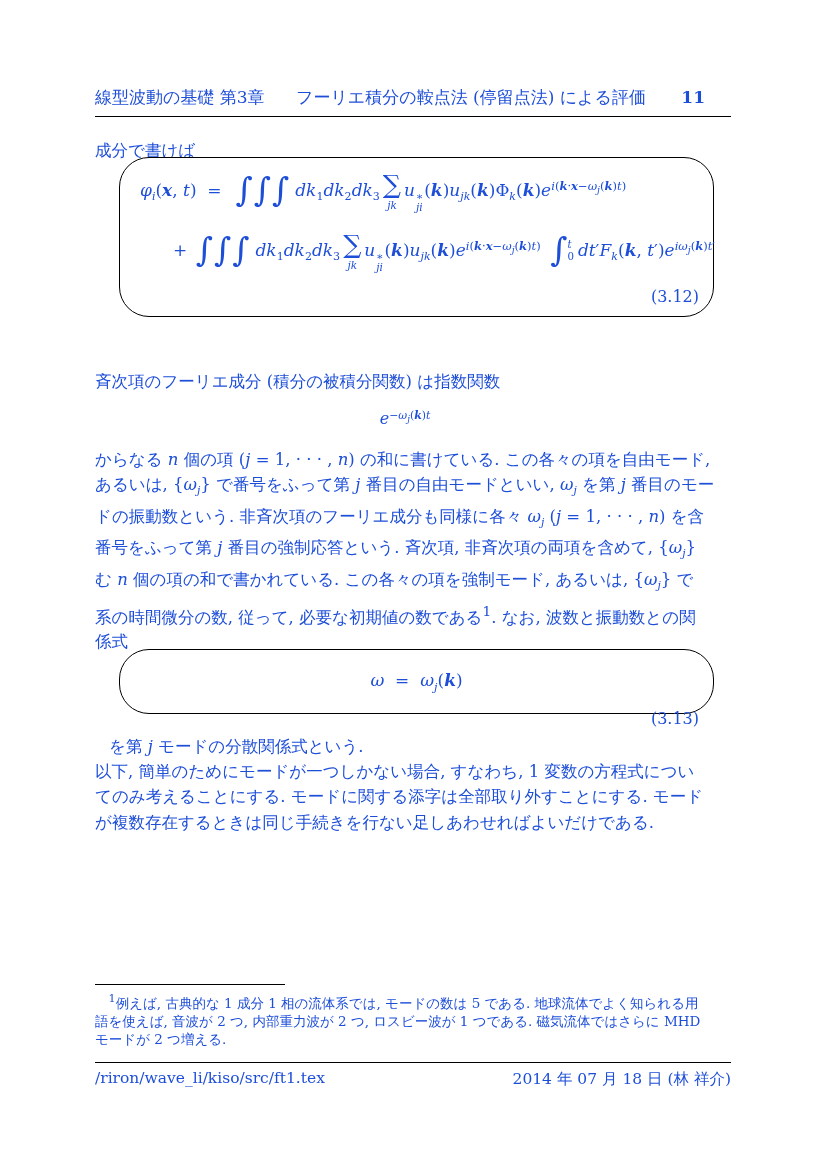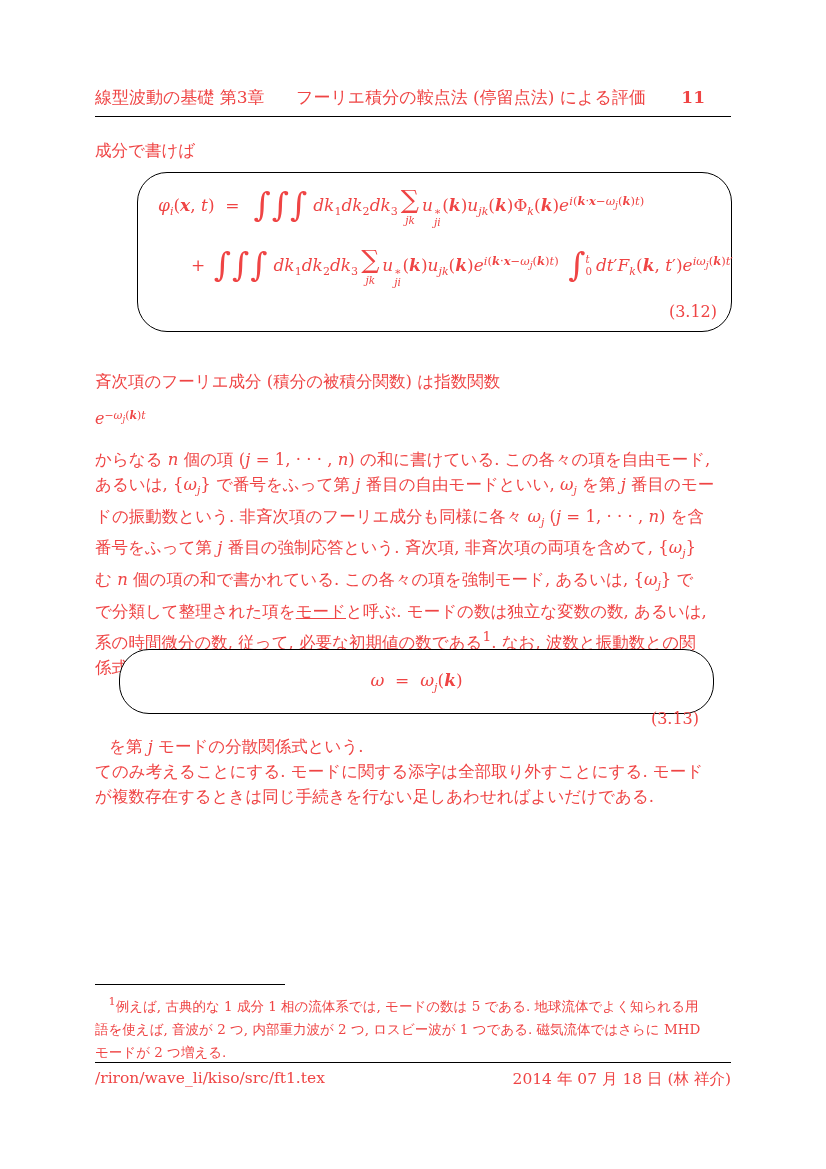--- a/index.html
+++ b/index.html
@@ -1,48 +1,48 @@
 <!DOCTYPE html>
 <html><head>
 <meta charset="utf-8">
 <style>
   html,body{margin:0;padding:0;background:#fff;}
-  .page{position:relative;width:826px;height:1169px;background:#ffffff;color:#ef4444;
+  .page{position:relative;width:826px;height:1169px;background:#ffffff;color:#1d4ed8;
         font-family:"DejaVu Serif","Liberation Serif",serif;overflow:hidden;}
 
   
   .header{position:absolute;left:95px;top:86px;width:636px;border-bottom:1.4px solid #000;
           padding-bottom:7px;font-size:17px;white-space:nowrap;}
   .h-title{margin-left:26px;}
   .h-num{margin-left:30px;font-weight:bold;}
 
   .intro{position:absolute;left:95px;top:140px;font-size:16.5px;margin:0;}
 
   
   .eqbox{position:absolute;border:1.4px solid #000;border-radius:30px;background:#fff;}
-  .eqbox1{left:119px;top:172px;width:593px;height:158px;font-size:17px;margin-left:18px;}
+  .eqbox1{left:119px;top:157px;width:593px;height:158px;font-size:17px;}
   .eq-l1{position:absolute;left:20px;top:14px;white-space:nowrap;}
   .eq-l2{position:absolute;left:53px;top:74px;white-space:nowrap;}
   .eq-num{position:absolute;right:14px;bottom:10px;font-size:16px;}
   .eqbox2{left:119px;top:649px;width:593px;height:63px;font-size:17px;}
   .eq-c{position:absolute;left:0;right:0;top:50%;transform:translateY(-50%);text-align:center;}
   .eq-num2{position:absolute;right:14px;top:50%;transform:translateY(-50%);font-size:16px;margin-top:36px;}
 
   .lead2{position:absolute;left:95px;top:371px;font-size:16.5px;margin:0;}
-  .inline-eq{position:absolute;left:95px;top:409px;width:620px;font-size:16px;}
+  .inline-eq{position:absolute;left:95px;top:409px;width:620px;text-align:center;font-size:16px;}
 
   .para{font-size:16.5px;line-height:25.3px;}
   .para .line{white-space:nowrap;}
   .para1{position:absolute;left:95px;top:447px;width:648px;}
   .para2{position:absolute;left:95px;top:722px;font-size:16.5px;margin:14px;}
   .para3{position:absolute;left:95px;top:759px;width:648px;}
 
   
   .fn-rule{position:absolute;left:95px;top:984px;width:190px;border-top:1.3px solid #000;}
-  .footnote{position:absolute;left:95px;top:990px;width:648px;font-size:13.5px;line-height:23px;}
+  .footnote{position:absolute;left:95px;top:990px;width:648px;font-size:13.5px;line-height:18px;}
   .fn-line{white-space:nowrap;}
   .footer-rule{position:absolute;left:95px;top:1062px;width:636px;border-top:1.3px solid #000;}
   .footer{position:absolute;left:95px;top:1069px;width:636px;display:flex;
           justify-content:space-between;font-size:15.5px;}
 
   
   i{font-style:italic;}
   sub{font-size:0.65em;}
   .bi{font-weight:bold;font-style:italic;}
   .ex{font-size:0.68em;vertical-align:0.5em;letter-spacing:0;}
@@ -94,33 +94,33 @@
   <p class="lead2">斉次項のフーリエ成分 (積分の被積分関数) は指数関数</p>
 
   <div class="inline-eq"><i>e</i><sup class="ex">−<i>ω<sub>j</sub></i>(<span class="bi">k</span>)<i>t</i></sup></div>
 
   <div class="para para1">
       <div class="line">からなる <i>n</i> 個の項 (<i>j</i> = 1, · · · , <i>n</i>) の和に書けている. この各々の項を自由モード,</div>
       <div class="line">あるいは, {<i>ω<sub>j</sub></i>} で番号をふって第 <i>j</i> 番目の自由モードといい, <i>ω<sub>j</sub></i> を第 <i>j</i> 番目のモー</div>
       <div class="line">ドの振動数という. 非斉次項のフーリエ成分も同様に各々 <i>ω<sub>j</sub></i> (<i>j</i> = 1, · · · , <i>n</i>) を含</div>
       <div class="line">番号をふって第 <i>j</i> 番目の強制応答という. 斉次項, 非斉次項の両項を含めて, {<i>ω<sub>j</sub></i>}</div>
       <div class="line">む <i>n</i> 個の項の和で書かれている. この各々の項を強制モード, あるいは, {<i>ω<sub>j</sub></i>} で</div>
-      <div class="line">で分類して整理された項を<u>モード</u>と呼ぶ. モードの数は独立な変数の数, あるいは,</div>
       <div class="line">系の時間微分の数, 従って, 必要な初期値の数である<sup>1</sup>. なお, 波数と振動数との関</div>
       <div class="line">係式</div>
     </div>
 
   <div class="eqbox eqbox2">
     <div class="eq-c"><i>ω</i> &nbsp;=&nbsp; <i>ω<sub>j</sub></i>(<span class="bi">k</span>)</div>
     <div class="eq-num2">(3.13)</div>
   </div>
 
   <p class="para2">を第 <i>j</i> モードの分散関係式という.</p>
 
   <div class="para para3">
+      <div class="line">以下, 簡単のためにモードが一つしかない場合, すなわち, 1 変数の方程式につい</div>
       <div class="line">てのみ考えることにする. モードに関する添字は全部取り外すことにする. モード</div>
       <div class="line">が複数存在するときは同じ手続きを行ない足しあわせればよいだけである.</div>
     </div>
 
   <div class="fn-rule"></div>
 
   <div class="footnote">
       <div class="fn-line"> <sup>1</sup>例えば, 古典的な 1 成分 1 相の流体系では, モードの数は 5 である. 地球流体でよく知られる用</div>
       <div class="fn-line">語を使えば, 音波が 2 つ, 内部重力波が 2 つ, ロスビー波が 1 つである. 磁気流体ではさらに MHD</div>
       <div class="fn-line">モードが 2 つ増える.</div>

